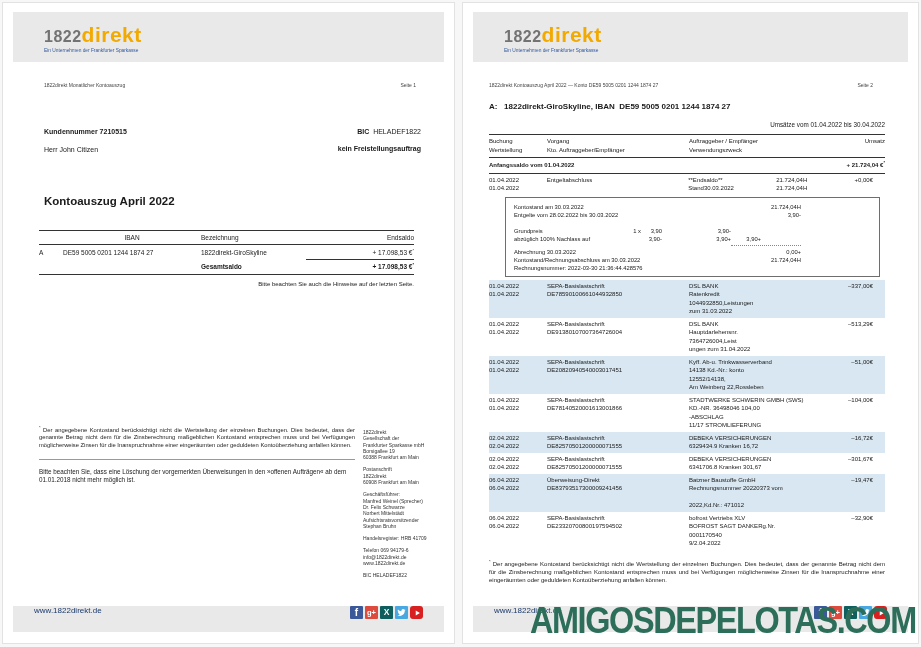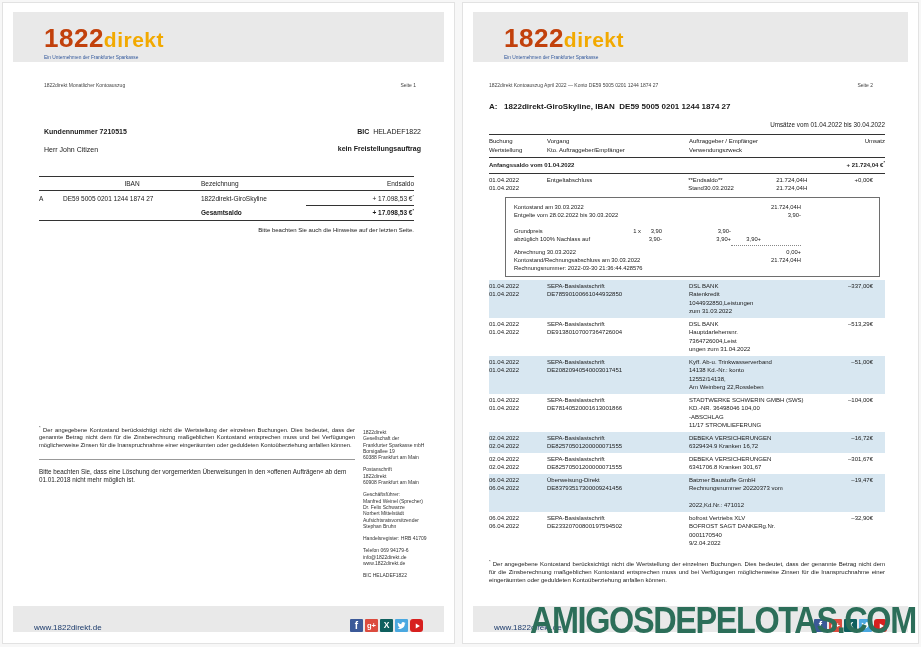--- a/index.html
+++ b/index.html
@@ -4,21 +4,21 @@
 <style>
   html,body{margin:0;padding:0;}
   body{width:921px;height:647px;background:#f7f7f7;position:relative;overflow:hidden;
        font-family:"Liberation Sans", sans-serif;color:#1a1a1a;}
   .page{position:absolute;top:2px;height:642px;background:#fff;border:1px solid #e2e2e2;box-sizing:border-box;}
   #page1{left:2px;width:453px;}
   #page2{left:462px;width:457px;}
 
   
   .band{margin:9px 10px 0 10px;height:50px;background:#e9e9e9;box-sizing:border-box;padding:11px 0 0 31px;}
-  .logo-1822{font-size:26px;font-weight:bold;color:#c2410c;letter-spacing:.5px;}
+  .logo-1822{font-size:16px;font-weight:bold;color:#737373;letter-spacing:.5px;}
   .logo-direkt{font-size:21px;font-weight:bold;color:#f2a900;letter-spacing:.5px;}
   .tagline{font-size:4.8px;color:#33599c;margin-top:1px;}
 
   .runhead{display:flex;justify-content:space-between;font-size:5px;color:#444;}
   #page1 .runhead{margin:20px 38px 0 41px;}
   #page2 .runhead{margin:20px 45px 0 26px;}
 
   
   .custblock{display:flex;justify-content:space-between;margin:40px 33px 0 41px;font-size:7px;}
   .cust-name{margin-top:11px;font-weight:normal;}
@@ -42,21 +42,21 @@
 
   .fn1{position:absolute;left:36px;top:424px;width:316px;font-size:5.8px;line-height:7.4px;text-align:justify;color:#222;}
   .fn-divider{border-top:1px solid #999;margin:10px 0 8px 0;}
   .note2{font-size:6.3px;line-height:8px;text-align:left;}
 
   .addr{position:absolute;left:360px;top:426px;width:92px;font-size:5px;line-height:6.3px;color:#333;}
   .addr .blk{margin-bottom:6px;white-space:pre-line;}
 
   
   .footer{position:absolute;left:10px;right:10px;bottom:11px;height:26px;background:#e9e9e9;
-          display:flex;align-items:flex-end;justify-content:space-between;padding:0 21px;box-sizing:border-box;}
+          display:flex;align-items:flex-start;justify-content:space-between;padding:0 21px;box-sizing:border-box;}
   .footer-url{color:#1b3a6b;font-size:8px;}
   .social{display:flex;gap:2px;}
   .sq{width:13px;height:13px;border-radius:1px;display:flex;align-items:center;justify-content:center;
       color:#fff;font-weight:bold;font-size:9px;line-height:13px;}
   .sq-fb{background:#3b5998;font-size:10px;}
   .sq-gp{background:#dc4b3e;font-size:7.5px;}
   .sq-xi{background:#0e5f5e;font-size:8.5px;}
   .sq-tw{background:#4aa8e0;}
   .sq-yt{background:#d7201f;border-radius:3px;}
 
@@ -115,20 +115,21 @@
     <div>
       <div style="font-weight:bold;">Kundennummer 7210515</div>
       <div class="cust-name">Herr John Citizen</div>
     </div>
     <div class="bic-block">
       <div><span>BIC</span>&nbsp;&nbsp;<span class="bic-value">HELADEF1822</span></div>
       <div class="freistellung">kein Freistellungsauftrag</div>
     </div>
   </div>
 
+  <div class="title1">Kontoauszug April 2022</div>
 
   <div class="t1">
     <div class="hdr">
       <div class="c-mark"></div>
       <div class="c-iban">IBAN</div>
       <div class="c-bez">Bezeichnung</div>
       <div class="c-saldo">Endsaldo</div>
     </div>
     <div class="datarow">
       <div class="c-mark">A</div>

